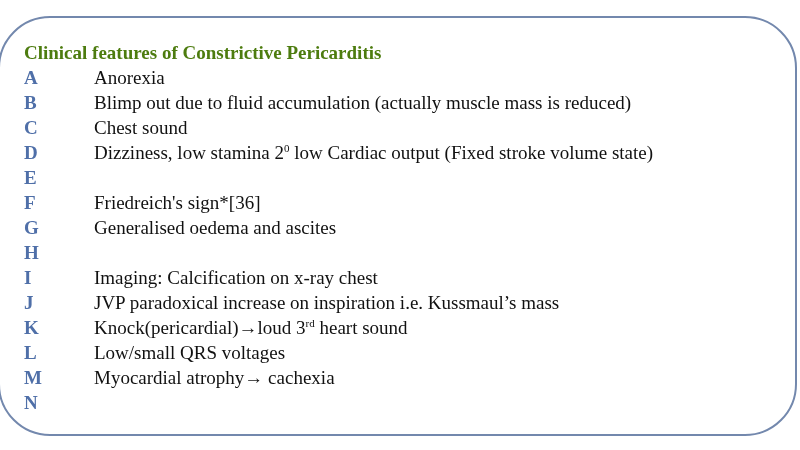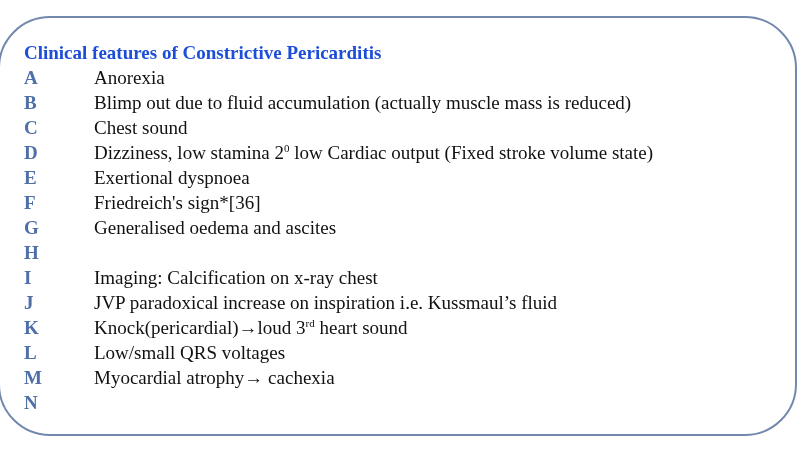--- a/index.html
+++ b/index.html
@@ -22,21 +22,21 @@
       background: #ffffff;
     }
     .content {
       position: absolute;
       left: 24px;
       top: 40px;
       font-family: "Liberation Serif", serif;
     }
     .title {
       font-weight: bold;
-      color: #1d4ed8;
+      color: #4d7c0f;
       font-size: 19px;
       line-height: 25px;
       height: 25px;
       white-space: nowrap;
     }
     .row {
       display: flex;
       height: 25px;
       line-height: 25px;
       white-space: nowrap;
@@ -76,40 +76,39 @@
   <div class="row">
     <span class="letter">C</span>
     <span class="text">Chest sound</span>
   </div>
   <div class="row">
     <span class="letter">D</span>
     <span class="text"><span>Dizziness, low stamina 2</span><sup>0</sup><span> low Cardiac output (Fixed stroke volume state)</span></span>
   </div>
   <div class="row">
     <span class="letter">E</span>
-    <span class="text">Exertional dyspnoea</span>
   </div>
   <div class="row">
     <span class="letter">F</span>
     <span class="text">Friedreich's sign*[36]</span>
   </div>
   <div class="row">
     <span class="letter">G</span>
     <span class="text">Generalised oedema and ascites</span>
   </div>
   <div class="row">
     <span class="letter">H</span>
   </div>
   <div class="row">
     <span class="letter">I</span>
     <span class="text">Imaging: Calcification on x-ray chest</span>
   </div>
   <div class="row">
     <span class="letter">J</span>
-    <span class="text">JVP paradoxical increase on inspiration i.e. Kussmaul’s fluid</span>
+    <span class="text">JVP paradoxical increase on inspiration i.e. Kussmaul’s mass</span>
   </div>
   <div class="row">
     <span class="letter">K</span>
     <span class="text"><span>Knock(pericardial)→loud 3</span><sup>rd</sup><span> heart sound</span></span>
   </div>
   <div class="row">
     <span class="letter">L</span>
     <span class="text">Low/small QRS voltages</span>
   </div>
   <div class="row">

